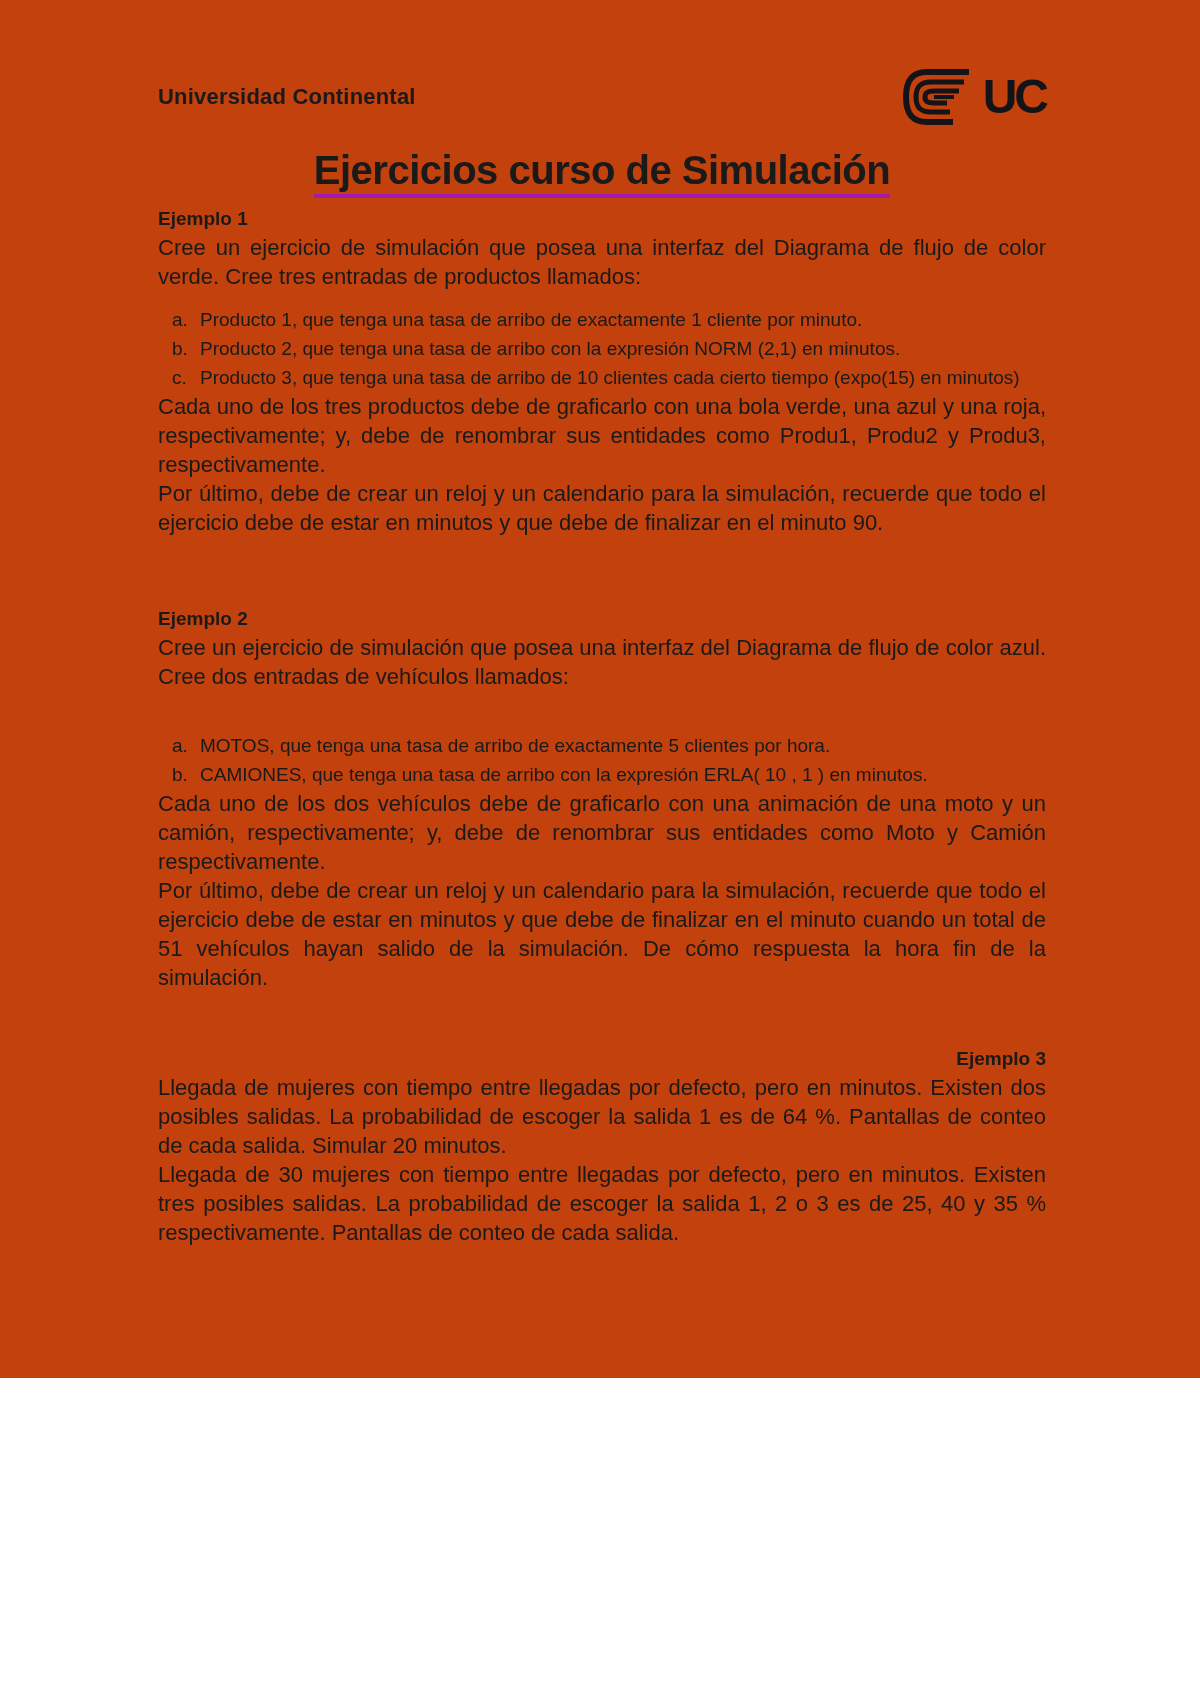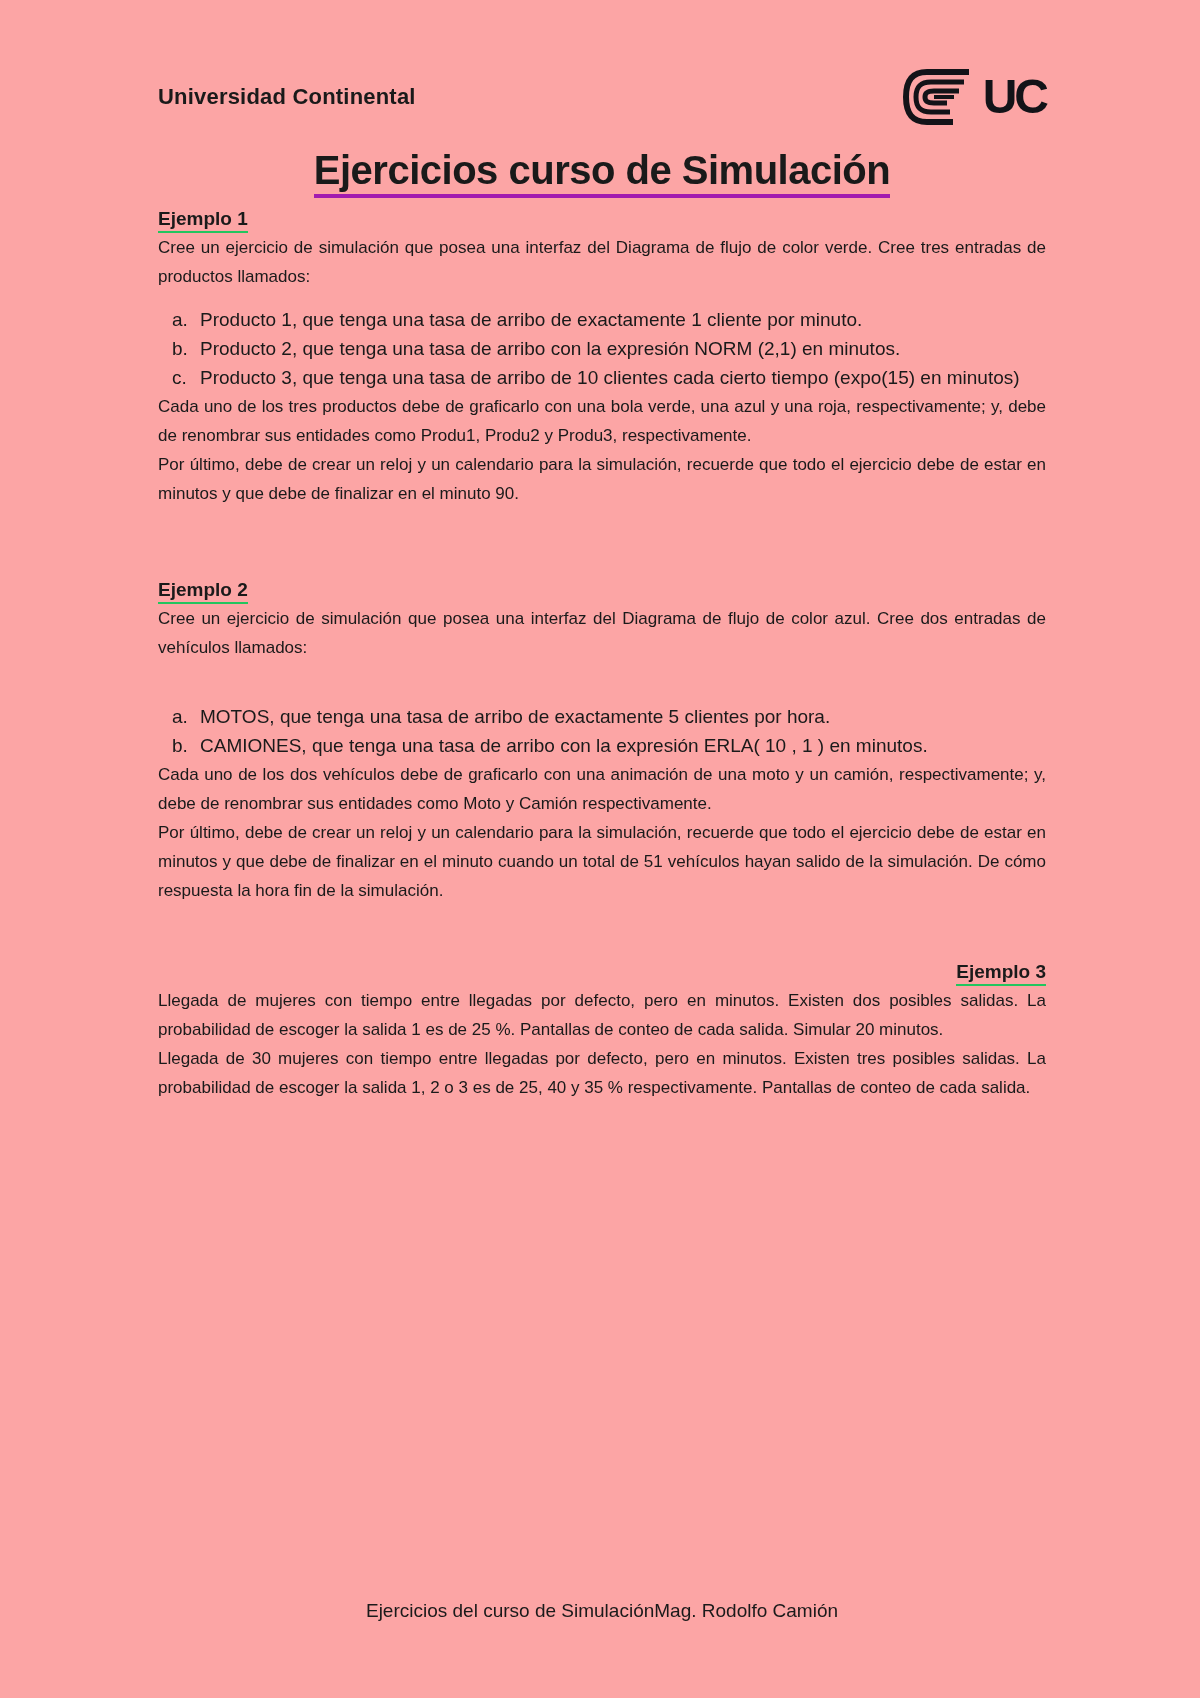--- a/index.html
+++ b/index.html
@@ -1,20 +1,20 @@
 <!DOCTYPE html>
 <html><head>
 <meta charset="utf-8">
 <style>
   html, body { margin: 0; padding: 0; background: #ffffff; }
   .page {
     position: relative;
     width: 1200px;
-    height: 1698px;
-    background: #fca5a5;
+    height: 1378px;
+    background: #c2410c;
     box-sizing: border-box;
     padding: 62px 154px 0 158px;
     font-family: "Liberation Sans", "DejaVu Sans", sans-serif;
     color: #1a1a1a;
     overflow: hidden;
   }
 
   
   .doc-header {
     display: flex;
@@ -56,30 +56,30 @@
   }
 
   
   .section-heading {
     font-size: 19px;
     font-weight: bold;
     line-height: 23px;
   }
   .section-heading .u {
     display: inline-block;
-    border-bottom: 2px solid #22c55e;
+    border-bottom: 2px solid #c2410c;
     padding-bottom: 1px;
   }
   .h-e1 { margin-top: 9px; }
   .h-e2 { margin-top: 70px; }
   .h-e3 { margin-top: 55px; text-align: right; }
   .h-e4 { margin-top: 68px; }
 
   p.body {
-    font-size: 17px;
+    font-size: 22px;
     line-height: 29px;
     text-align: justify;
     margin: 0;
   }
   .p-intro1  { margin-top: 66px; }
   .p-mid     { margin-top: 15px; }
   .p-last    { margin-top: 19px; }
   .p-intro2  { margin-top: 44px; }
   .p-intro3  { margin-top: 22px; }
   .p-intro4  { margin-top: 24px; }
@@ -165,21 +165,21 @@
       </div>
     </div>
     <p class="body p-mid">Cada uno de los dos vehículos debe de graficarlo con una animación de una moto y un camión, respectivamente; y, debe de renombrar sus entidades como Moto y Camión respectivamente.</p>
     <p class="body p-last">Por último, debe de crear un reloj y un calendario para la simulación, recuerde que todo el ejercicio debe de estar en minutos y que debe de finalizar en el minuto cuando un total de 51 vehículos hayan salido de la simulación. De cómo respuesta la hora fin de la simulación.</p>
   </div>
 
   <div>
     <div class="section-heading h-e3">
       <span class="u">Ejemplo 3</span>
     </div>
-    <p class="body p-intro3">Llegada de mujeres con tiempo entre llegadas por defecto, pero en minutos. Existen dos posibles salidas. La probabilidad de escoger la salida 1 es de 25 %. Pantallas de conteo de cada salida. Simular 20 minutos.</p>
+    <p class="body p-intro3">Llegada de mujeres con tiempo entre llegadas por defecto, pero en minutos. Existen dos posibles salidas. La probabilidad de escoger la salida 1 es de 64 %. Pantallas de conteo de cada salida. Simular 20 minutos.</p>
   </div>
 
   <div>
     <p class="body p-intro4">Llegada de 30 mujeres con tiempo entre llegadas por defecto, pero en minutos. Existen tres posibles salidas. La probabilidad de escoger la salida 1, 2 o 3 es de 25, 40 y 35 % respectivamente. Pantallas de conteo de cada salida.</p>
   </div>
 
   <div class="doc-footer">
     <span>Ejercicios del curso de Simulación</span>
     <span>Mag. Rodolfo Camión</span>
   </div>

